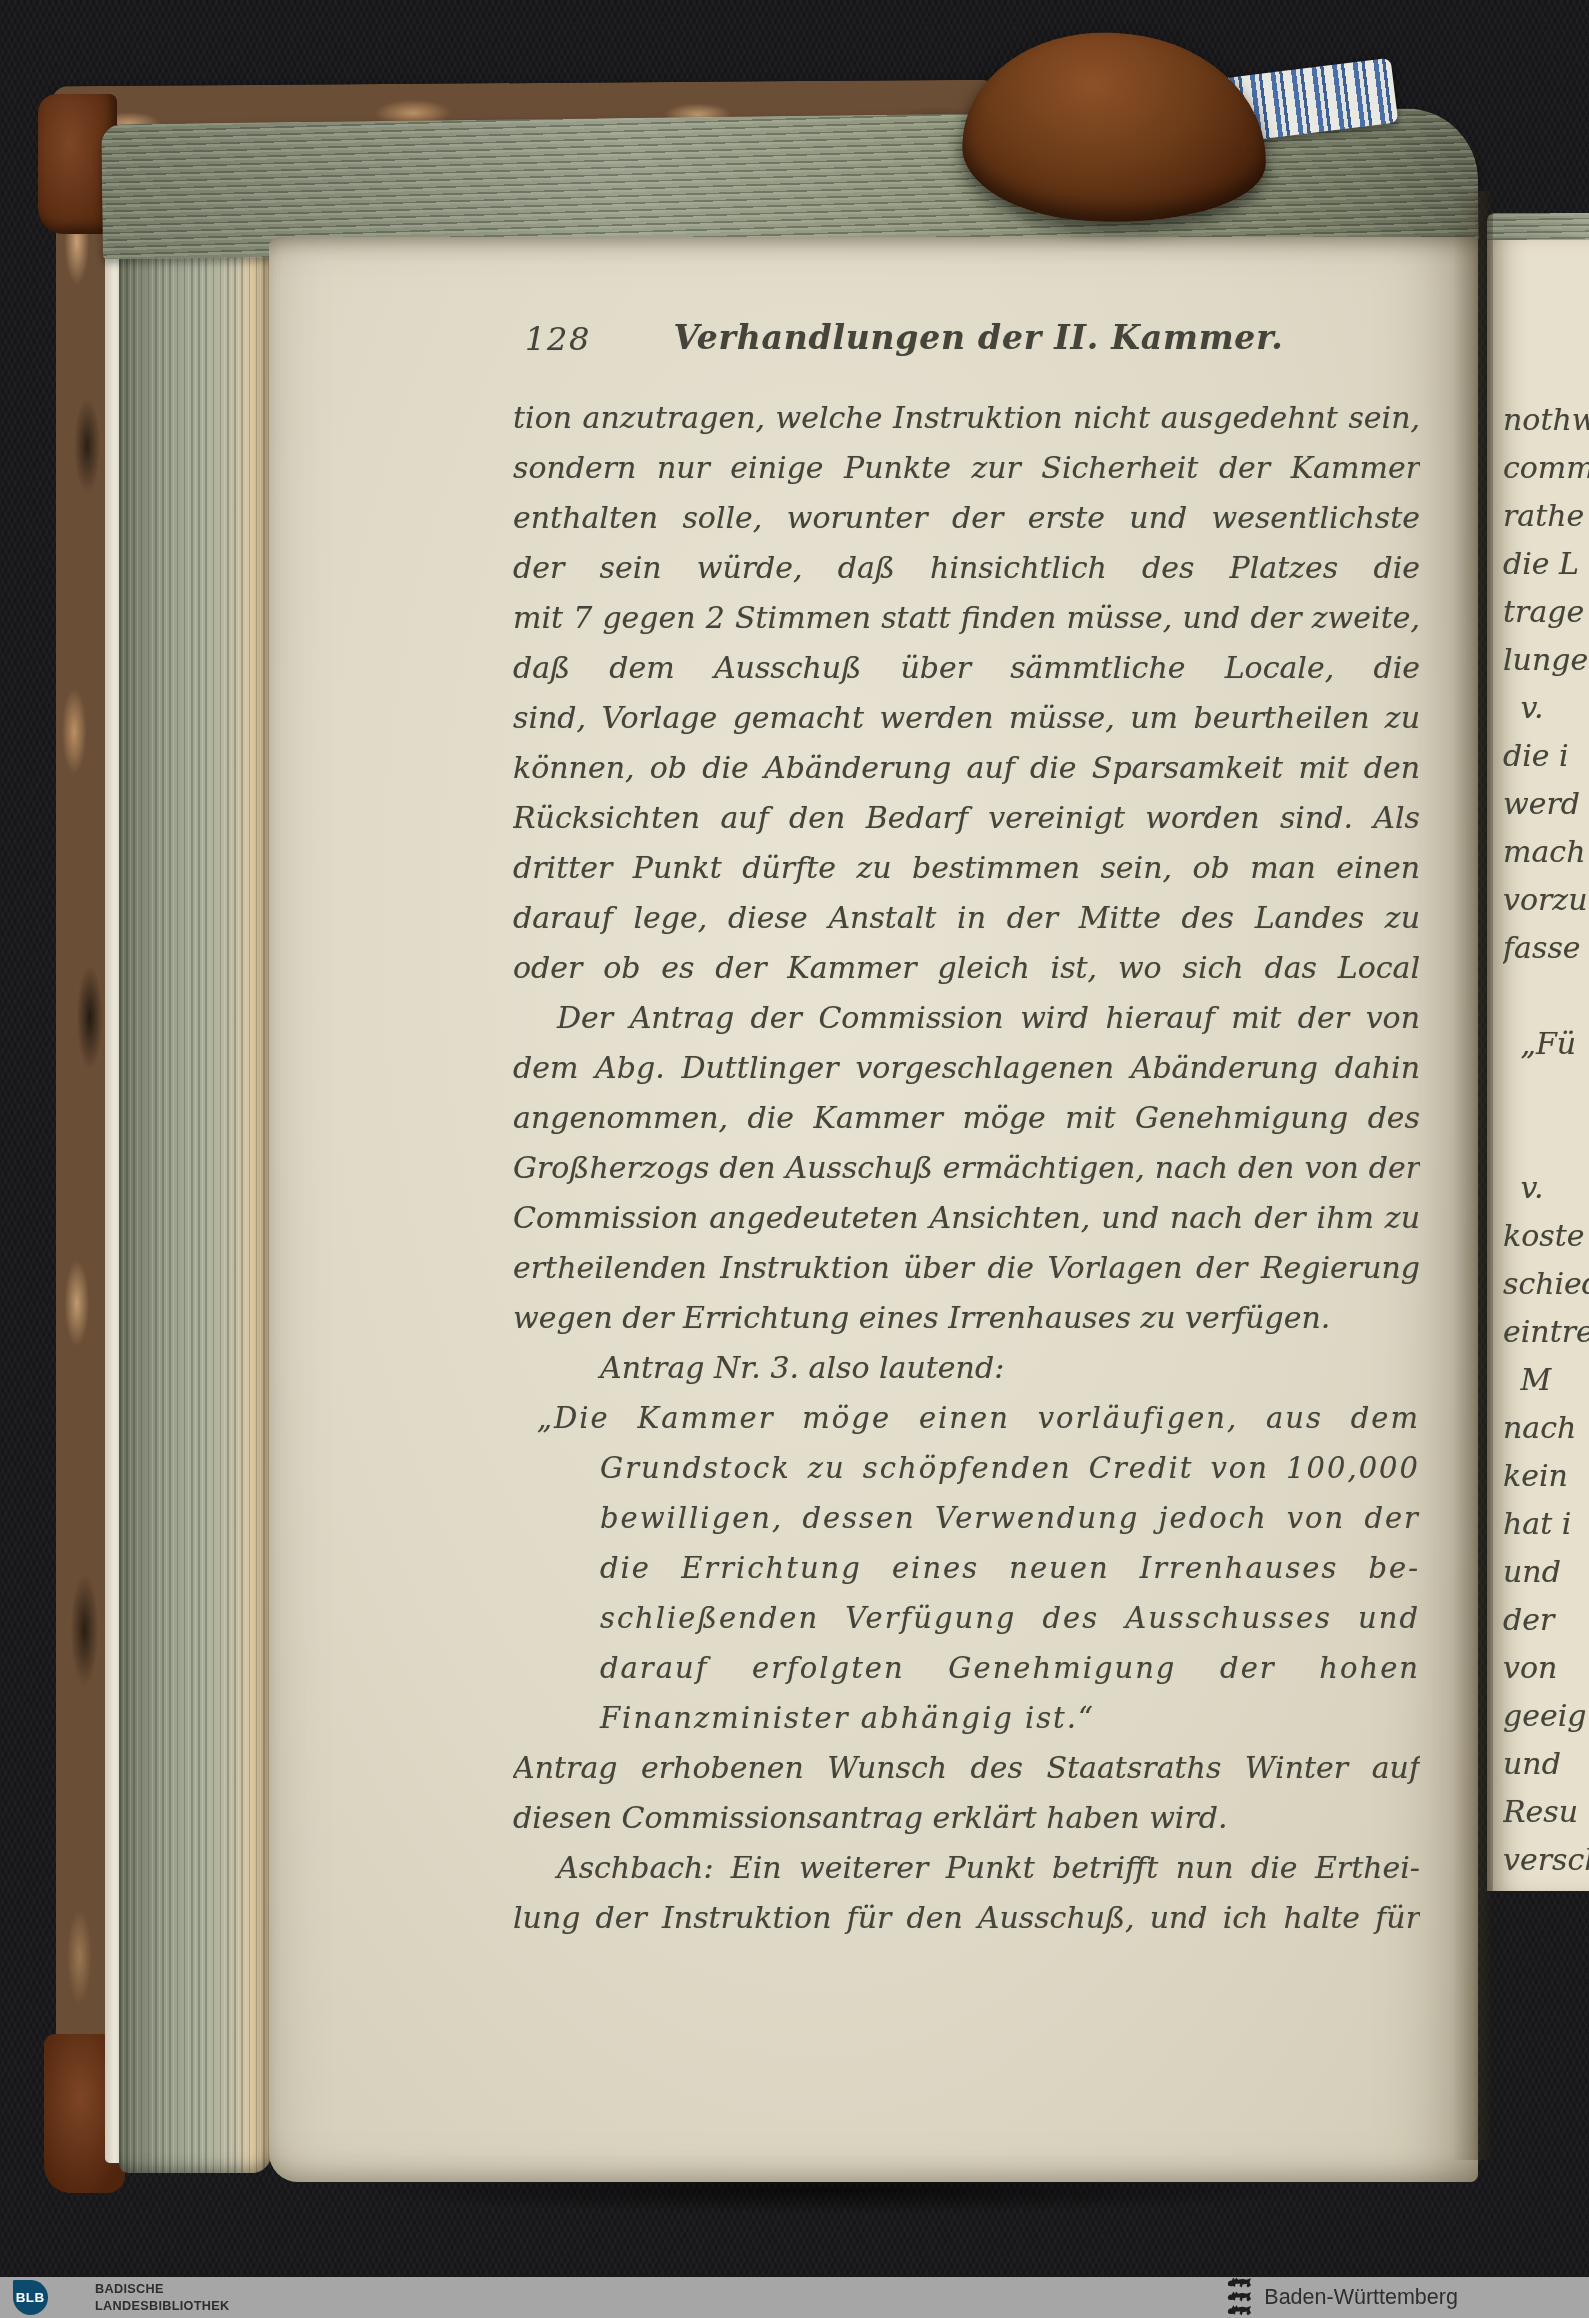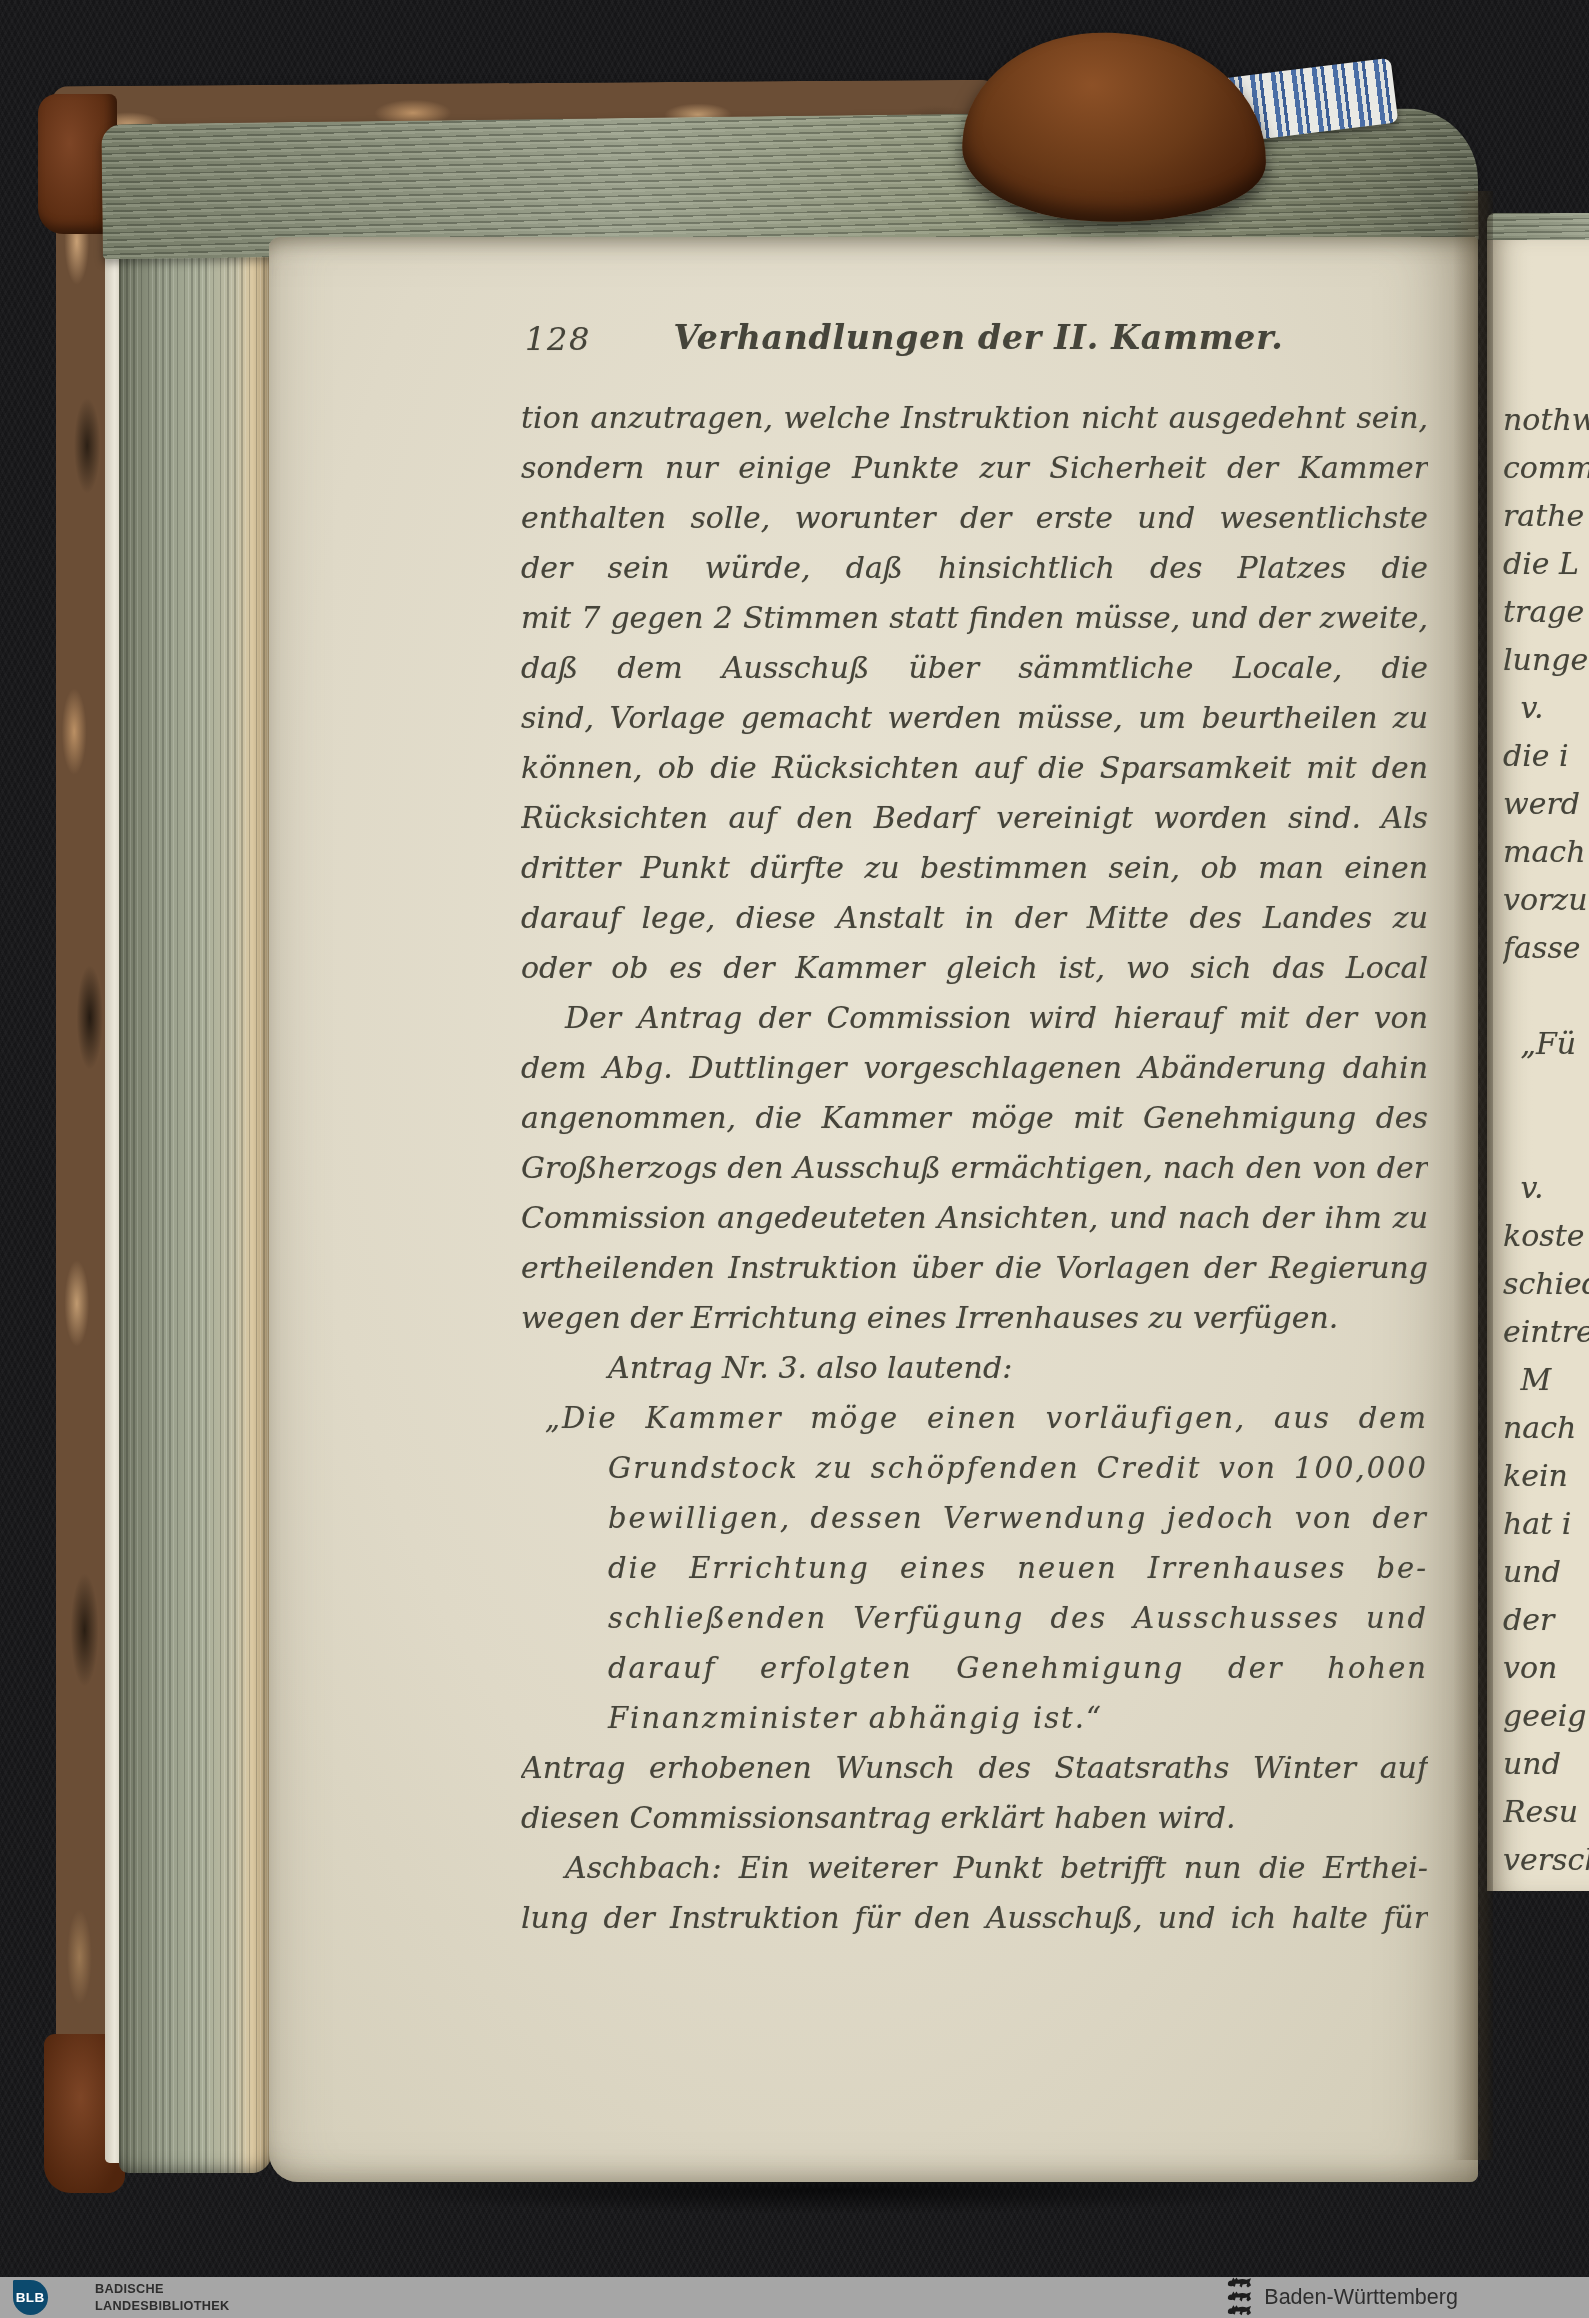--- a/index.html
+++ b/index.html
@@ -113,21 +113,21 @@
   }
   .shadow-bottom{
     position:absolute;left:183px;top:2158px;width:1303px;height:64px;z-index:1;
     background:radial-gradient(ellipse 50% 50% at 50% 50%, rgba(0,0,0,0.6), transparent 75%);
   }
   
   .ink{color:#45443a;text-shadow:0 0 0.8px rgba(62,60,48,0.35);font-style:italic;}
   .pg-head{position:absolute;left:256px;top:81px;width:907px;height:41px;font-size:33px;font-weight:bold;}
   .pg-num{position:absolute;left:0;top:1.6px;font-weight:normal;font-size:32px;letter-spacing:1.6px;}
   .pg-title{position:absolute;left:0;right:0;text-align:center;letter-spacing:0.8px;}
-  .body-block{position:absolute;left:252px;top:156px;width:907px;}
+  .body-block{position:absolute;left:244px;top:156px;width:907px;}
   .bl{height:50px;line-height:50px;font-size:30px;overflow:hidden;}
   .j{text-align:justify;text-align-last:justify;}
   .ind{padding-left:44px;}
   .ind2{padding-left:87px;}
   .q1{padding-left:24px;}
   .q2{padding-left:87px;}
   .g{letter-spacing:2px;font-size:29px;}
   .rp-block{position:absolute;left:16px;top:156px;width:318px;}
   .rl{height:48px;line-height:48px;font-size:30px;white-space:nowrap;overflow:hidden;}
   .rl-ind{padding-left:17.5px;}
@@ -172,21 +172,21 @@
         <span class="pg-title">Verhandlungen der II. Kammer.</span>
       </div>
       <div class="body-block ink">
         <div class="bl j">tion anzutragen, welche Instruktion nicht ausgedehnt sein,</div>
         <div class="bl j">sondern nur einige Punkte zur Sicherheit der Kammer selbst</div>
         <div class="bl j">enthalten solle, worunter der erste und wesentlichste Punkt</div>
         <div class="bl j">der sein würde, daß hinsichtlich des Platzes die Abstimmung</div>
         <div class="bl j">mit 7 gegen 2 Stimmen statt finden müsse, und der zweite,</div>
         <div class="bl j">daß dem Ausschuß über sämmtliche Locale, die vorgeschlagen</div>
         <div class="bl j">sind, Vorlage gemacht werden müsse, um beurtheilen zu</div>
-        <div class="bl j">können, ob die Rücksichten auf die Sparsamkeit mit den</div>
+        <div class="bl j">können, ob die Abänderung auf die Sparsamkeit mit den</div>
         <div class="bl j">Rücksichten auf den Bedarf vereinigt worden sind. Als</div>
         <div class="bl j">dritter Punkt dürfte zu bestimmen sein, ob man einen Werth</div>
         <div class="bl j">darauf lege, diese Anstalt in der Mitte des Landes zu gründen,</div>
         <div class="bl j">oder ob es der Kammer gleich ist, wo sich das Local befindet.</div>
         <div class="bl j ind">Der Antrag der Commission wird hierauf mit der von</div>
         <div class="bl j">dem Abg. Duttlinger vorgeschlagenen Abänderung dahin</div>
         <div class="bl j">angenommen, die Kammer möge mit Genehmigung des</div>
         <div class="bl j">Großherzogs den Ausschuß ermächtigen, nach den von der</div>
         <div class="bl j">Commission angedeuteten Ansichten, und nach der ihm zu</div>
         <div class="bl j">ertheilenden Instruktion über die Vorlagen der Regierung</div>

